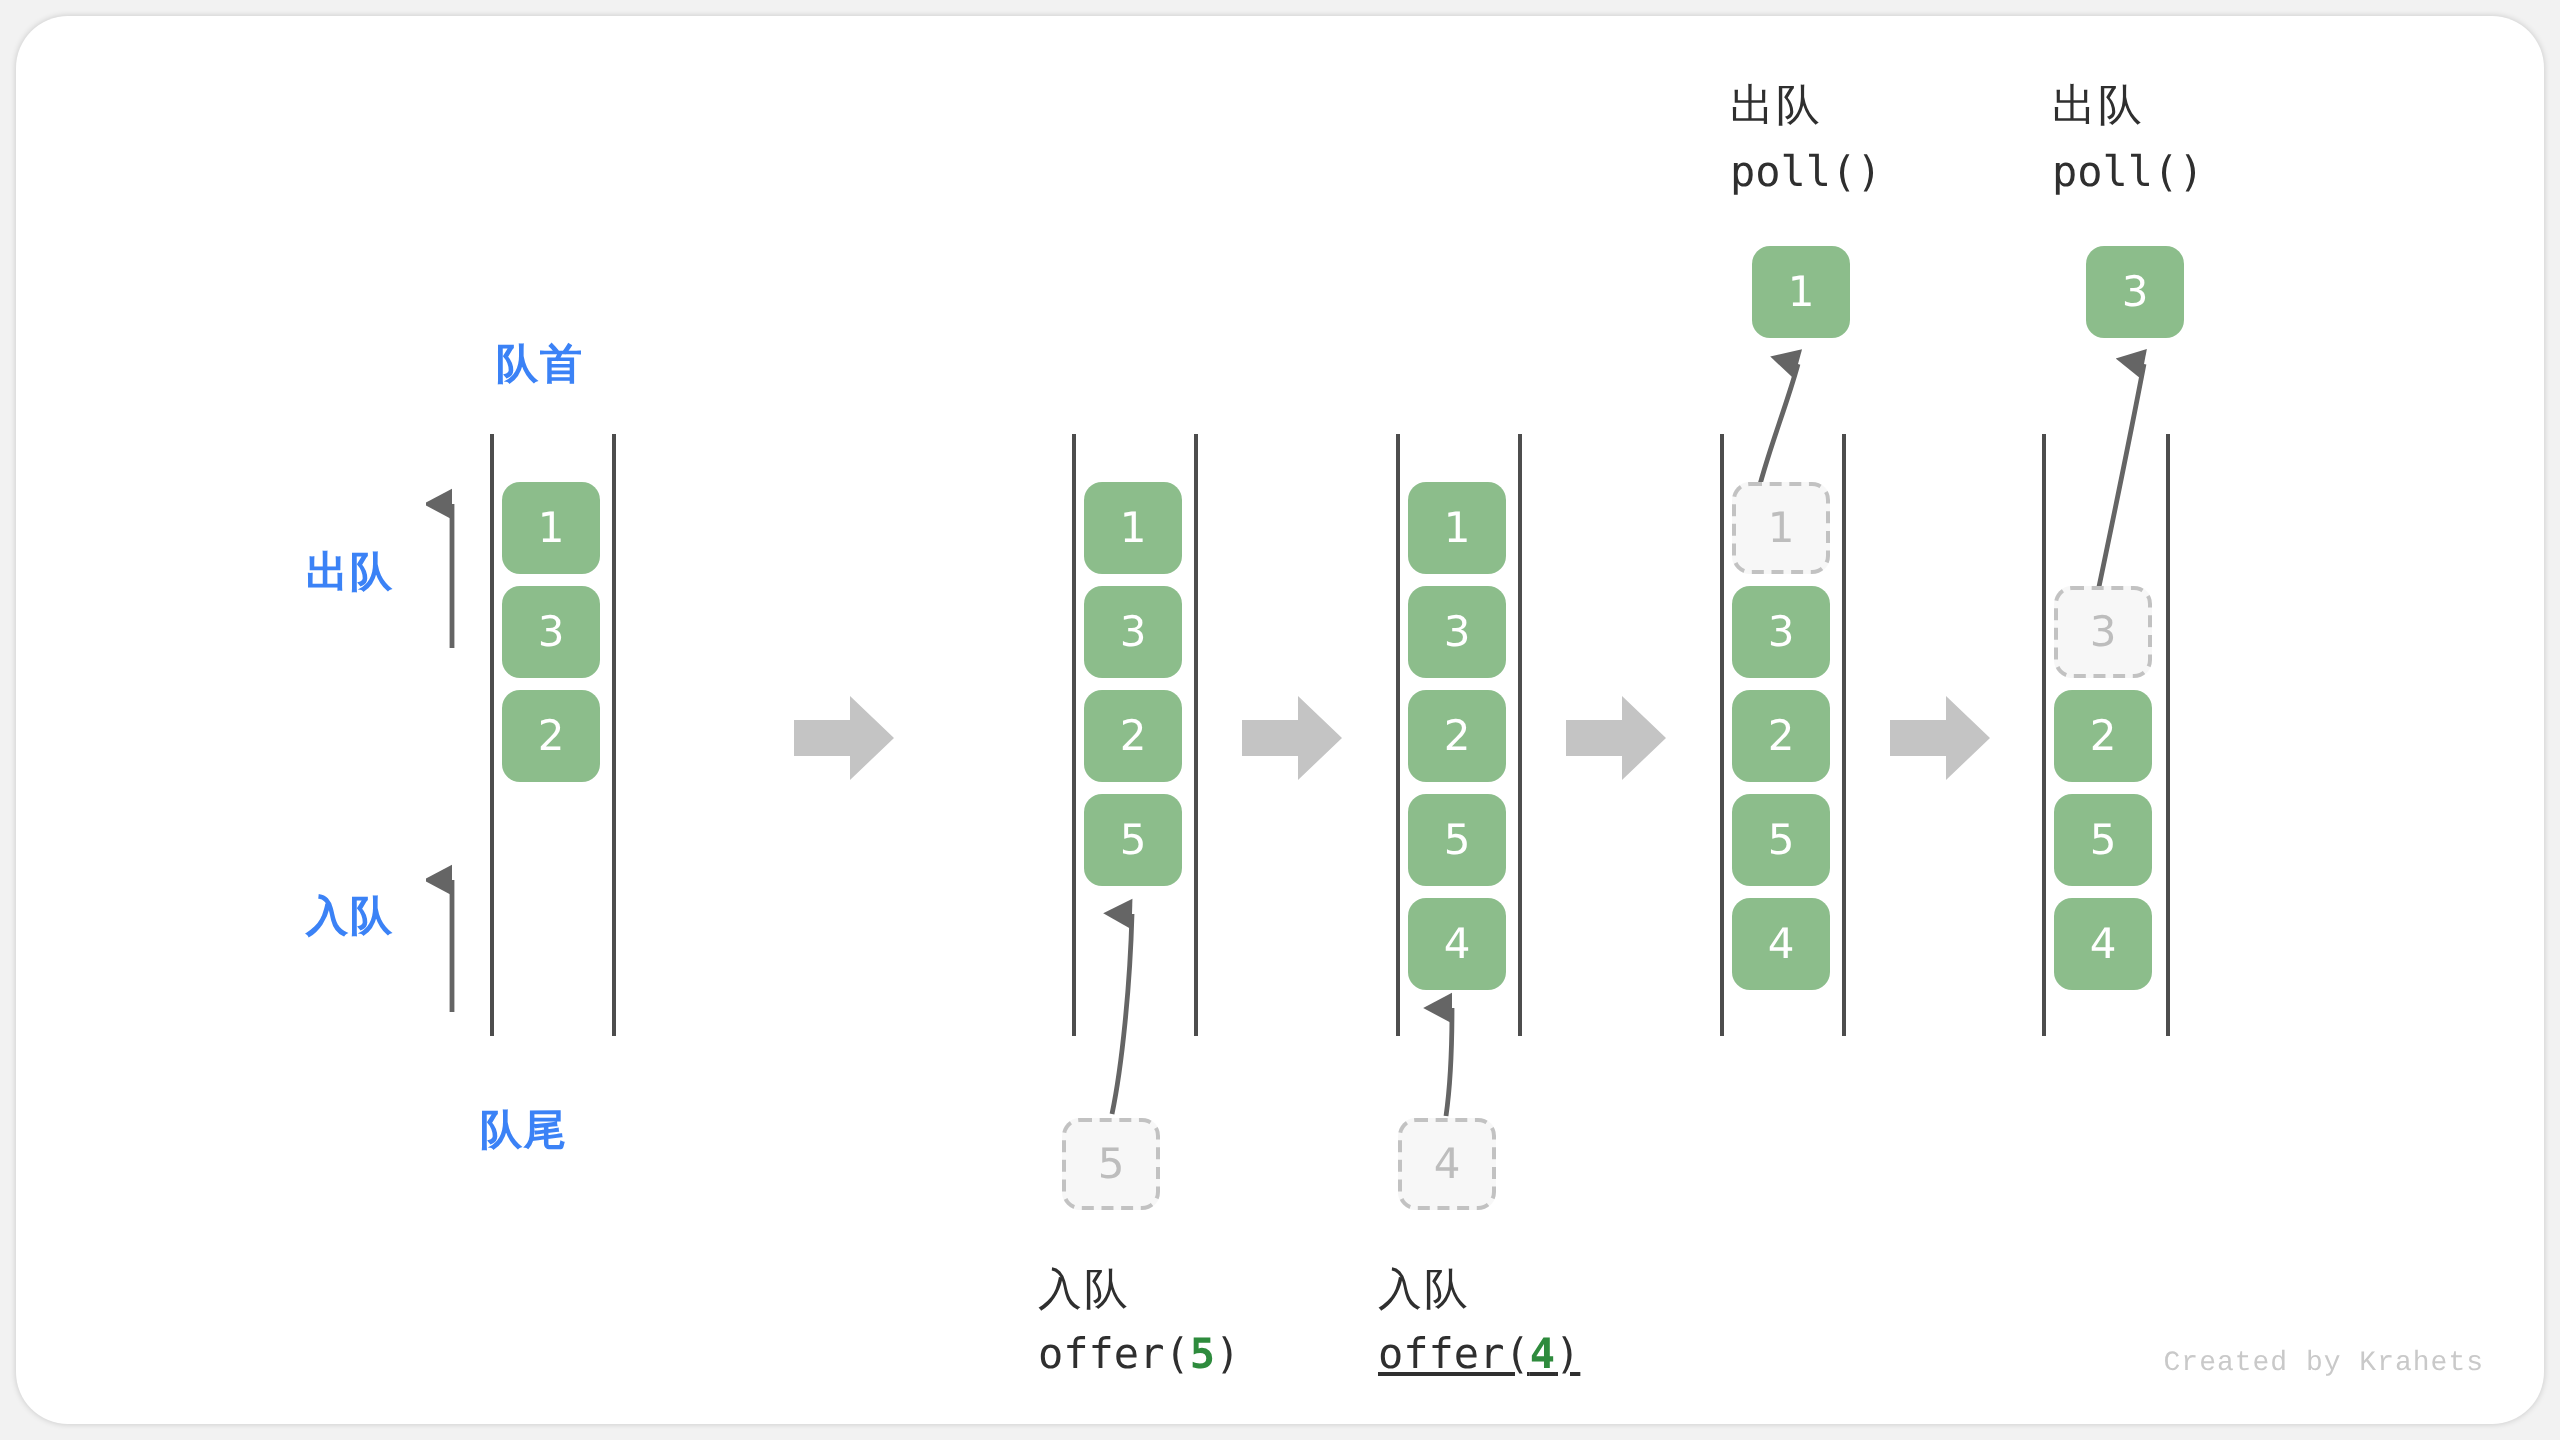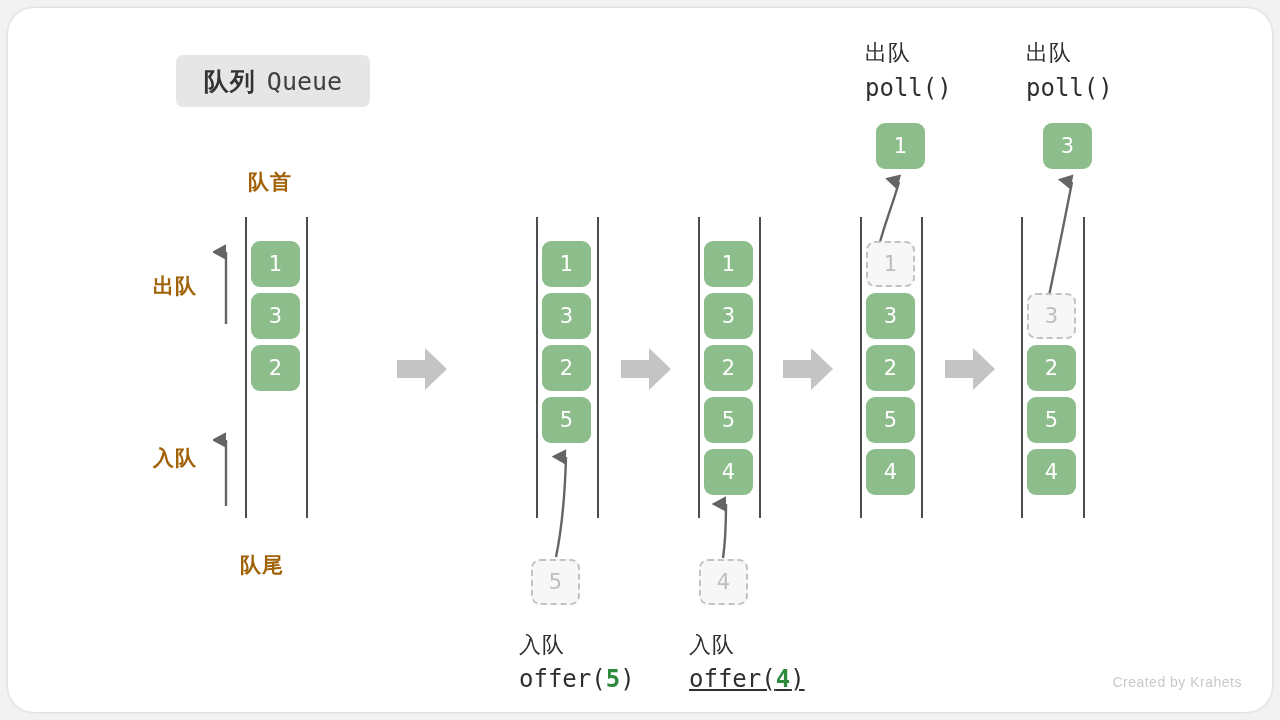--- a/index.html
+++ b/index.html
@@ -50,36 +50,36 @@
   }
   .title-en {
     font-size: 25px;
     color: #404040;
     font-family: "DejaVu Sans Mono", "Liberation Mono", monospace;
   }
 
   
   .lbl {
     position: absolute;
-    color: #a16207;
+    color: #3b82f6;
     white-space: nowrap;
   }
   .lbl-bold {
     font-size: 21px;
     font-weight: bold;
     letter-spacing: 1px;
   }
   .op-cn {
     font-size: 22px;
     color: #2f2f2f;
     letter-spacing: 1px;
     white-space: nowrap;
   }
   .op-code {
-    font-size: 24px;
+    font-size: 21px;
     color: #2f2f2f;
     font-family: "DejaVu Sans Mono", "Liberation Mono", monospace;
     white-space: nowrap;
   }
   .op-arg { color: #2e8b3d; font-weight: bold; }
 
   
   .rail {
     position: absolute;
     width: 2px;
@@ -115,35 +115,31 @@
   }
 
   .flow-arrow { position: absolute; }
 
   .watermark {
     position: absolute;
     right: 30px;
     bottom: 22px;
     font-size: 14px;
     color: #c9c9c9;
-    font-family: Liberation Sans, sans-serif;
+    font-family: Liberation Mono, monospace;
     letter-spacing: 0.5px;
     white-space: nowrap;
   }
 </style>
 </head>
 <body>
 
 <div id="stage">
   <div class="card">
 
-    <div class="title-chip">
-      <span class="title-cn">队列</span>
-      <span class="title-en">Queue</span>
-    </div>
 
     <div class="lbl lbl-bold" style="left:240px; top:160px;">队首</div>
     <div class="lbl lbl-bold" style="left:232px; top:543px;">队尾</div>
 
     <div class="lbl lbl-bold" style="left:145px; top:264px;">出队</div>
     <svg class="flow-arrow" style="left:205px; top:232px;" width="28" height="86">
       <defs>
         <marker id="mk-up" markerWidth="7" markerHeight="7" refX="3.2" refY="6" orient="auto">
           <path d="M0,6 L3.2,0 L6.4,6 Z" fill="#656565"></path>
         </marker>

